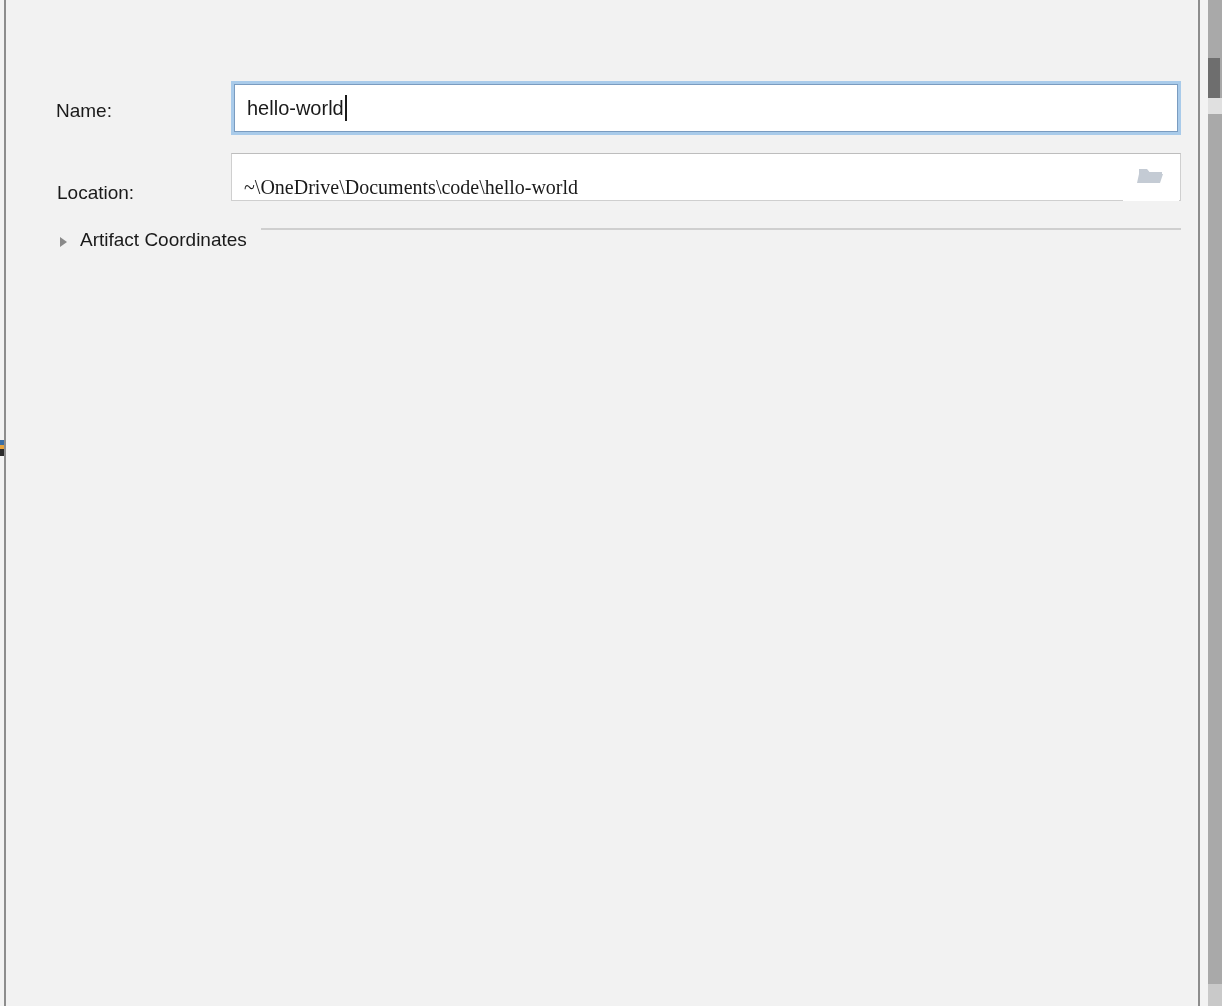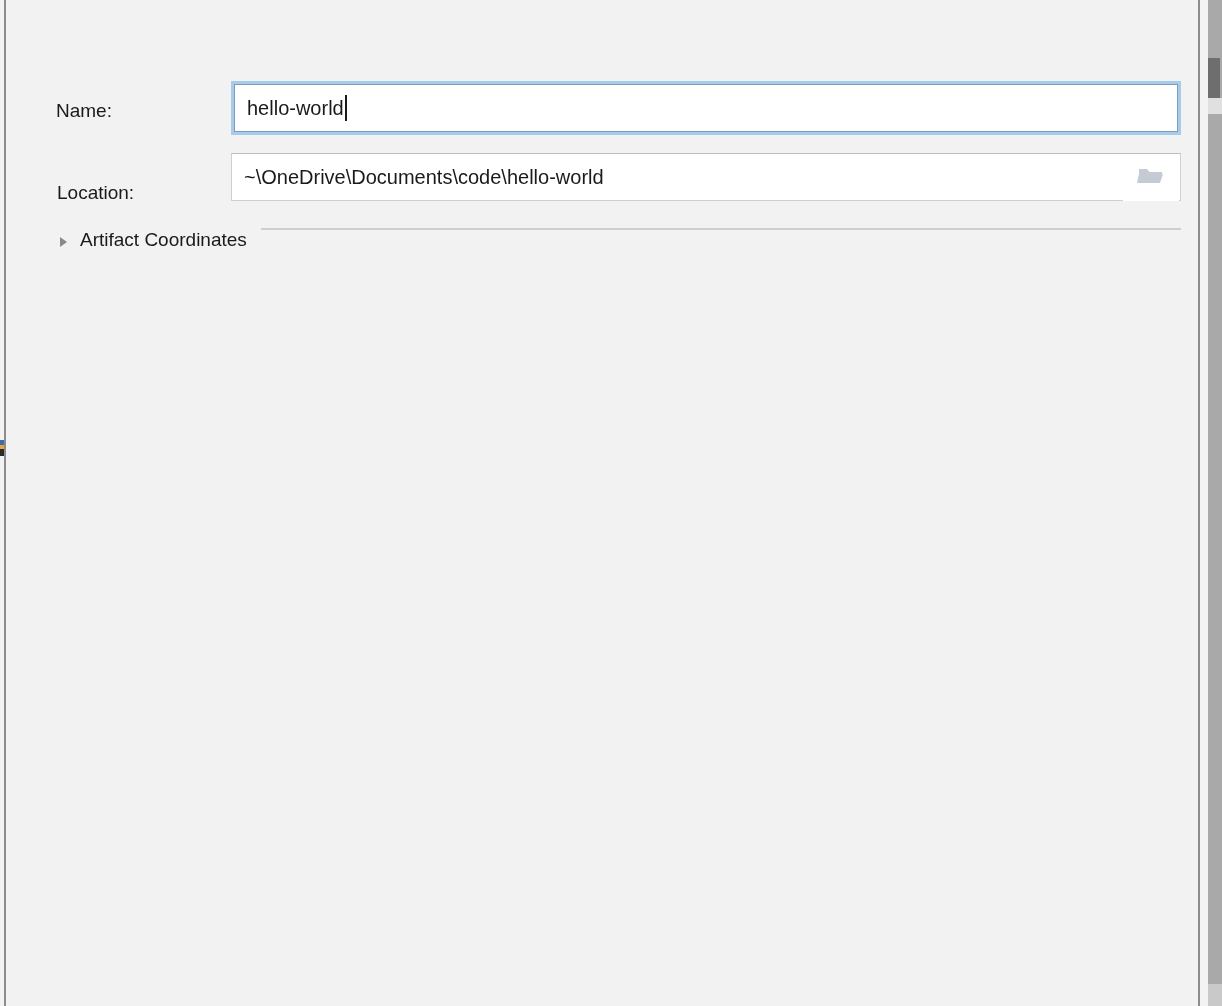--- a/index.html
+++ b/index.html
@@ -183,22 +183,23 @@
   
   #location-field {
     position: absolute;
     left: 225px; top: 153px;
     width: 950px; height: 48px;
     box-sizing: border-box;
     background: #ffffff;
     border: 1px solid #cfcfcf;
     border-top-color: #bdbdbd;
     display: flex;
-    align-items: center;
+    align-items: flex-end;
     padding-left: 12px;
+    font-family: Liberation Serif, serif;
   }
   #location-value {
     font-size: 20px;
     color: #1a1a1a;
     line-height: 26px;
     white-space: nowrap;
   }
   #browse-button {
     position: absolute;
     right: 1px; top: 1px;

